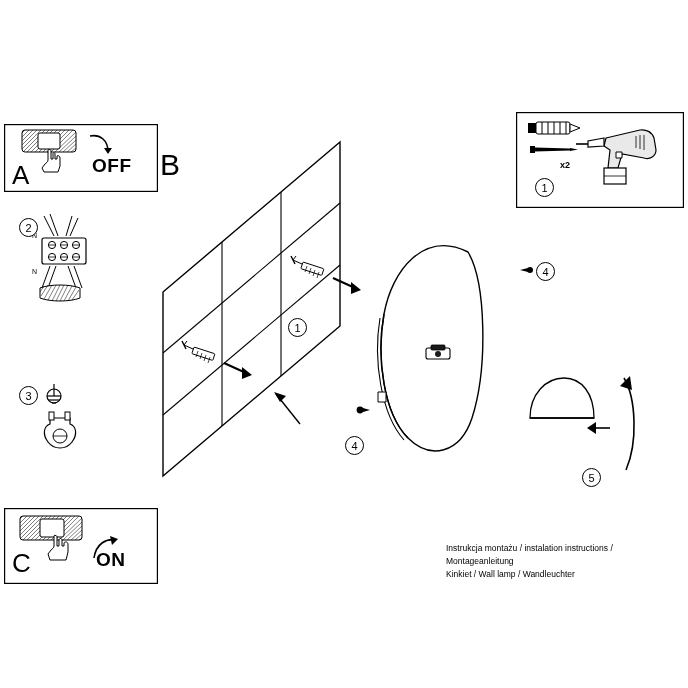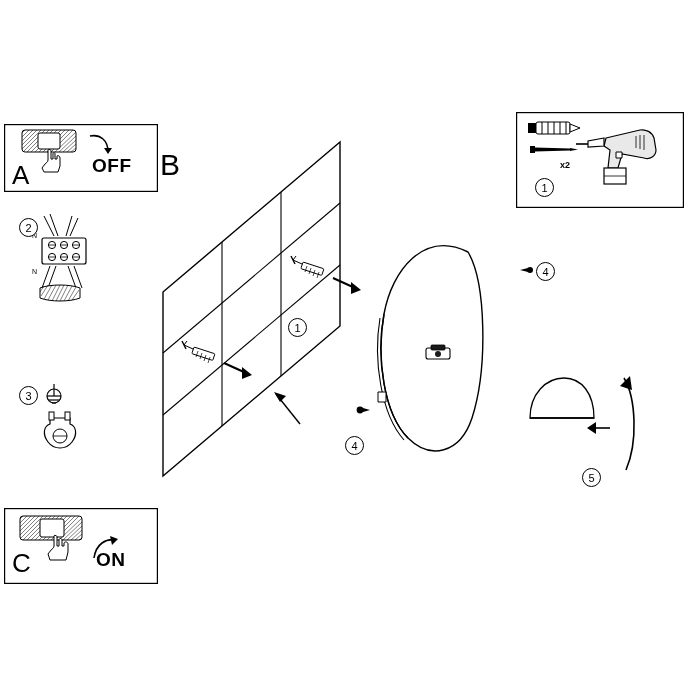--- a/index.html
+++ b/index.html
@@ -382,14 +382,18 @@
     </svg>
   </div>
   <div class="abs" style="left:586px; top:420px;">
     <svg width="26" height="16" viewBox="0 0 26 16">
       <path d="M24,8 L8,8" stroke="#000" stroke-width="1.6" fill="none"></path>
       <path d="M10,2 L1,8 L10,14 Z" fill="#000"></path>
     </svg>
   </div>
   <div class="abs circle-num" style="left:582px; top:468px;">5</div>
 
+  <div class="abs" style="left:446px; top:542px; width:230px;">
+    <div class="label footer-text">Instrukcja montażu / instalation instructions / Montageanleitung</div>
+    <div class="label footer-text">Kinkiet / Wall lamp / Wandleuchter</div>
+  </div>
 
 </div>
 
 </body></html>

